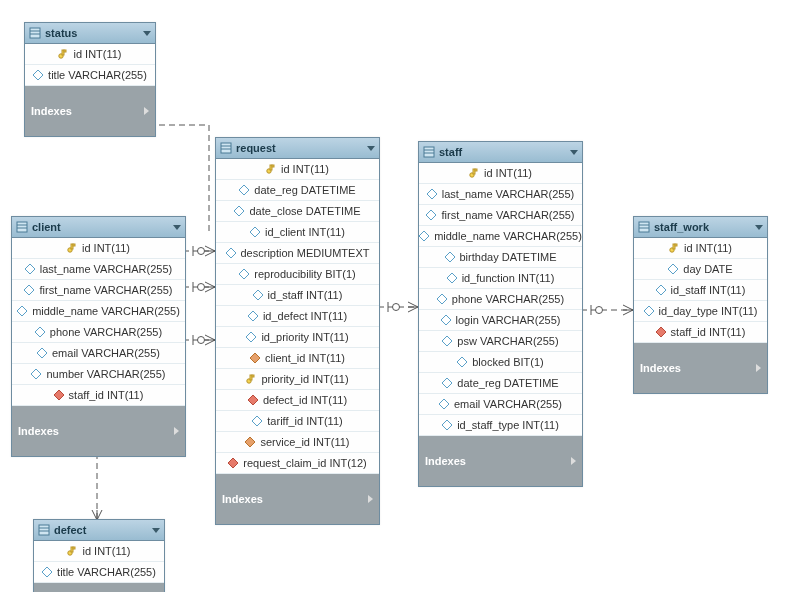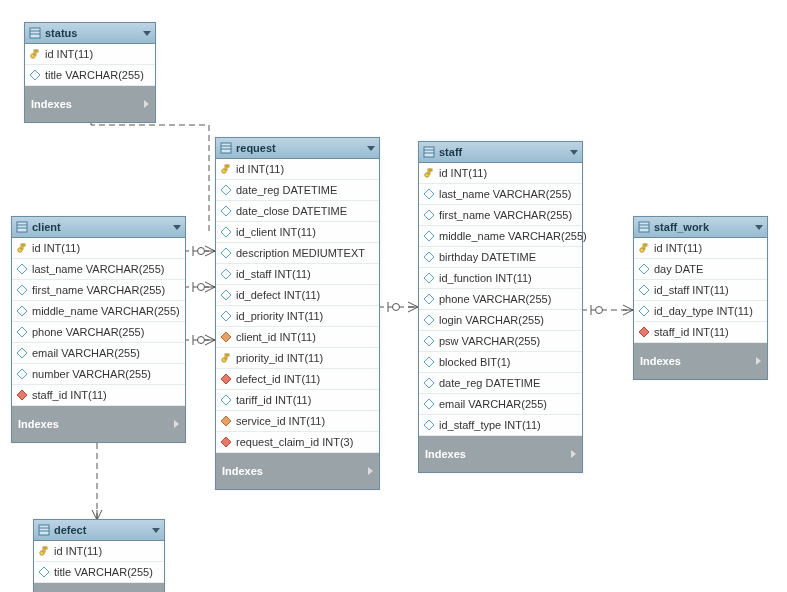--- a/index.html
+++ b/index.html
@@ -41,32 +41,33 @@
     margin-left: 4px;
   }
   .cols { }
   .col {
     display: flex;
     align-items: center;
     height: 18px;
     padding: 1px 5px 1px 4px;
     border-bottom: 1px solid #e4ecf0;
     white-space: nowrap;
+    justify-content: center;
   }
   .col .ci { width: 12px; margin-right: 4px; display: inline-flex; justify-content: center; }
   .col .cname { color: #333; }
   .idx {
     display: flex;
     align-items: center;
     justify-content: space-between;
     background: #9aa3a8;
     color: #fff;
     font-weight: bold;
     height: 18px;
-    padding: 9px 6px;
+    padding: 16px 6px;
   }
   .idx .arr {
     width: 0; height: 0;
     border-top: 4px solid transparent;
     border-bottom: 4px solid transparent;
     border-left: 5px solid #ddd;
   }
 
   
   svg.sicon { width: 12px; height: 12px; }
@@ -350,20 +351,28 @@
             </svg>
           </span>
           <span class="cname">description MEDIUMTEXT</span>
         </div>
       <div class="col">
           <span class="ci">
             <svg class="sicon" viewBox="0 0 12 12">
               <polygon points="6,1 11,6 6,11 1,6" fill="#fff" stroke="#5aa0c8"></polygon>
             </svg>
           </span>
+          <span class="cname">reproducibility BIT(1)</span>
+        </div>
+      <div class="col">
+          <span class="ci">
+            <svg class="sicon" viewBox="0 0 12 12">
+              <polygon points="6,1 11,6 6,11 1,6" fill="#fff" stroke="#5aa0c8"></polygon>
+            </svg>
+          </span>
           <span class="cname">id_staff INT(11)</span>
         </div>
       <div class="col">
           <span class="ci">
             <svg class="sicon" viewBox="0 0 12 12">
               <polygon points="6,1 11,6 6,11 1,6" fill="#fff" stroke="#5aa0c8"></polygon>
             </svg>
           </span>
           <span class="cname">id_defect INT(11)</span>
         </div>
@@ -416,21 +425,21 @@
             </svg>
           </span>
           <span class="cname">service_id INT(11)</span>
         </div>
       <div class="col">
           <span class="ci">
             <svg class="sicon" viewBox="0 0 12 12">
               <polygon points="6,1 11,6 6,11 1,6" fill="#e67a6a" stroke="#b94a3a"></polygon>
             </svg>
           </span>
-          <span class="cname">request_claim_id INT(3)</span>
+          <span class="cname">request_claim_id INT(12)</span>
         </div>
     </div>
     <div class="idx">
         <span>Indexes</span>
         <span class="arr"></span>
       </div>
   </div>
 
   <div class="tbl" style="left:418px; top:121px; width:163px;">
     <div class="tbl-head">

